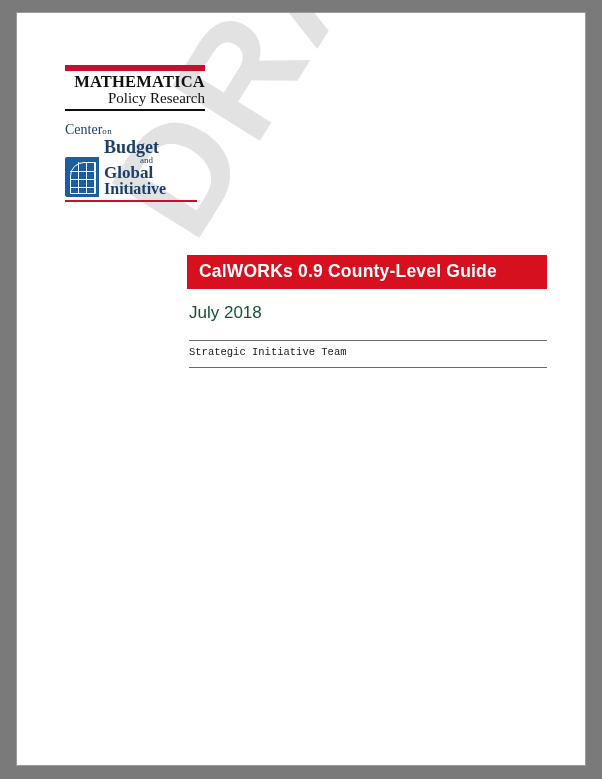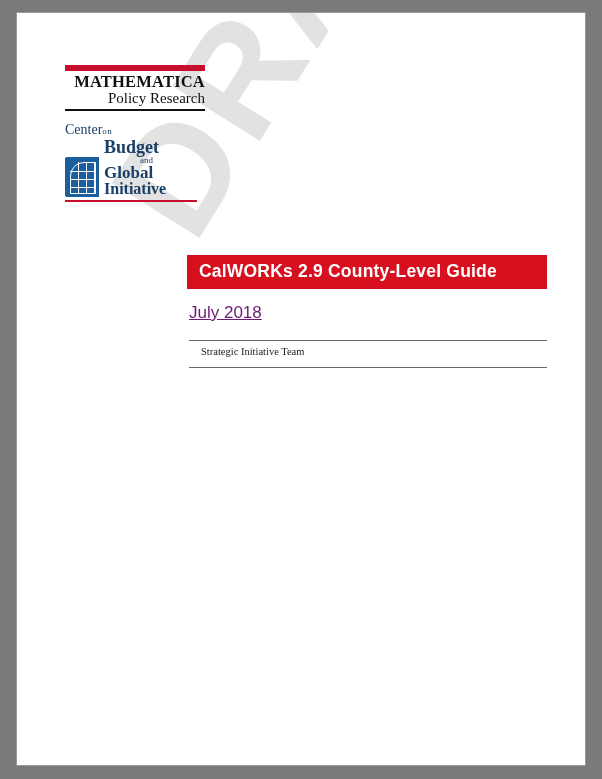--- a/index.html
+++ b/index.html
@@ -203,36 +203,35 @@
     color: #ffffff;
     letter-spacing: 0.2px;
     line-height: 1.1;
   }
   .doc-date {
     position: absolute;
     left: 172px;
     top: 290px;
     font-family: "Liberation Sans", sans-serif;
     font-size: 17px;
-    color: #701a75;
-    text-decoration: underline;
+    color: #14532d;
   }
   .rule-top {
     position: absolute;
     left: 172px;
     top: 327px;
     width: 358px;
     height: 1px;
     background: #6b6b6b;
   }
   .author {
     position: absolute;
-    left: 184px;
+    left: 172px;
     top: 333px;
-    font-family: Liberation Serif, serif;
+    font-family: Liberation Mono, monospace;
     font-size: 10.5px;
     color: #1a1a1a;
   }
   .rule-bottom {
     position: absolute;
     left: 172px;
     top: 354px;
     width: 358px;
     height: 1px;
     background: #6b6b6b;
@@ -277,21 +276,21 @@
             <div class="w-priorities">Initiative</div>
           </div>
         </div>
         <div class="cbpp-underline"></div>
       </div>
 
 
     </div>
 
     <div class="title-bar">
-      <div class="title-text">CalWORKs 2.9 County-Level Guide</div>
+      <div class="title-text">CalWORKs 0.9 County-Level Guide</div>
     </div>
     <div class="doc-date">July 2018</div>
     <div class="rule-top"></div>
     <div class="author">Strategic Initiative Team</div>
     <div class="rule-bottom"></div>
 
   </div>
 </div>
 
 </body></html>

